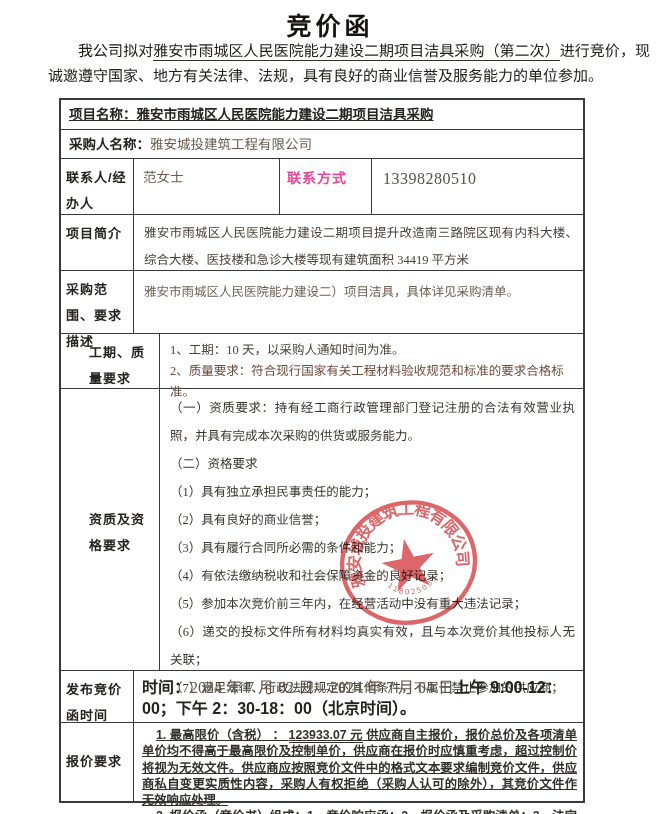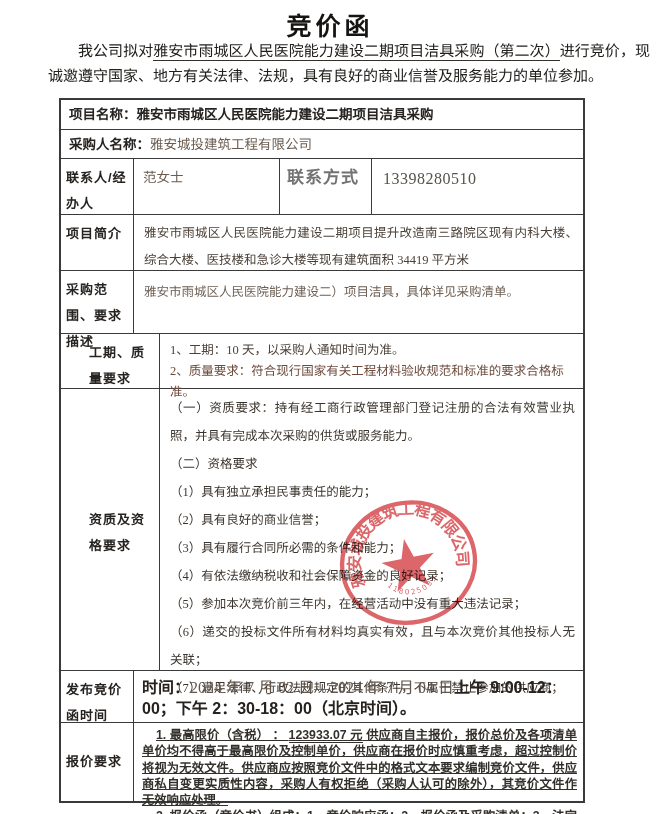--- a/index.html
+++ b/index.html
@@ -7,39 +7,39 @@
         font-family:"Liberation Serif", serif;color:#2a2622;}
 
   .title{position:absolute;left:0;top:6px;width:660px;text-align:center;
          font-size:25px;font-weight:bold;letter-spacing:4px;color:#161412;}
   .intro{position:absolute;left:48px;top:39px;width:602px;font-size:15px;line-height:25px;
          text-align:justify;text-indent:30px;color:#22201d;}
   .intro .u{border-bottom:1.2px solid #33302c;padding-bottom:1px;}
 
   .tbl{position:absolute;left:59px;top:98px;width:526px;border:2px solid #3a3a3a;box-sizing:border-box;}
   .row{display:flex;border-top:1.5px solid #3a3a3a;box-sizing:border-box;}
-  .row:first-child{border-top:none;}
+  .row:first-child{border-top:none;text-decoration:underline;}
   .cell{box-sizing:border-box;}
   .lab{width:73px;flex:0 0 73px;border-right:1.5px solid #3a3a3a;
        font-family:"Liberation Sans", sans-serif;font-weight:bold;font-size:13px;
        color:#262320;padding:6px 3px 0 5px;line-height:26px;letter-spacing:1px;}
   .val{flex:1 1 auto;min-width:0;}
 
   .r-single{height:29px;align-items:center;}
   .r-single .cell{padding-left:8px;font-family:"Liberation Sans", sans-serif;
                   font-size:13.5px;line-height:27px;white-space:nowrap;}
   .blab{font-weight:bold;color:#262320;}
   .sepia{color:#6a5c50;font-family:"Liberation Serif", serif;font-weight:normal;}
 
   .r-contact{height:56px;}
   .c-person{flex:0 0 146px;border-right:1.5px solid #3a3a3a;padding:6px 0 0 9px;
             font-size:13.5px;color:#6a5c50;line-height:26px;}
   .c-mlabel{flex:0 0 92px;border-right:1.5px solid #3a3a3a;padding:6px 7px 0 7px;
-            font-family:"Liberation Sans", sans-serif;font-weight:bold;font-size:17px;
-            color:#737373;line-height:26px;letter-spacing:1px;}
+            font-family:"Liberation Sans", sans-serif;font-weight:bold;font-size:14px;
+            color:#ec4899;line-height:26px;letter-spacing:1px;}
   .c-phone{flex:1 1 auto;padding:7px 0 0 11px;font-size:16px;color:#57524b;
            letter-spacing:0.5px;line-height:26px;}
 
   .r-overview{height:56px;}
   .r-overview .val{padding:5px 5px 0 10px;font-size:12.5px;line-height:27px;
                    text-align:justify;color:#4a4038;}
   .r-scope{height:63px;}
   .r-scope .val{padding:8px 5px 0 10px;font-size:12.5px;line-height:26px;color:#6e6055;}
   .r-sched{height:55px;}
   .r-sched .val{padding:6px 5px 0 10px;font-size:12.5px;line-height:21px;}

